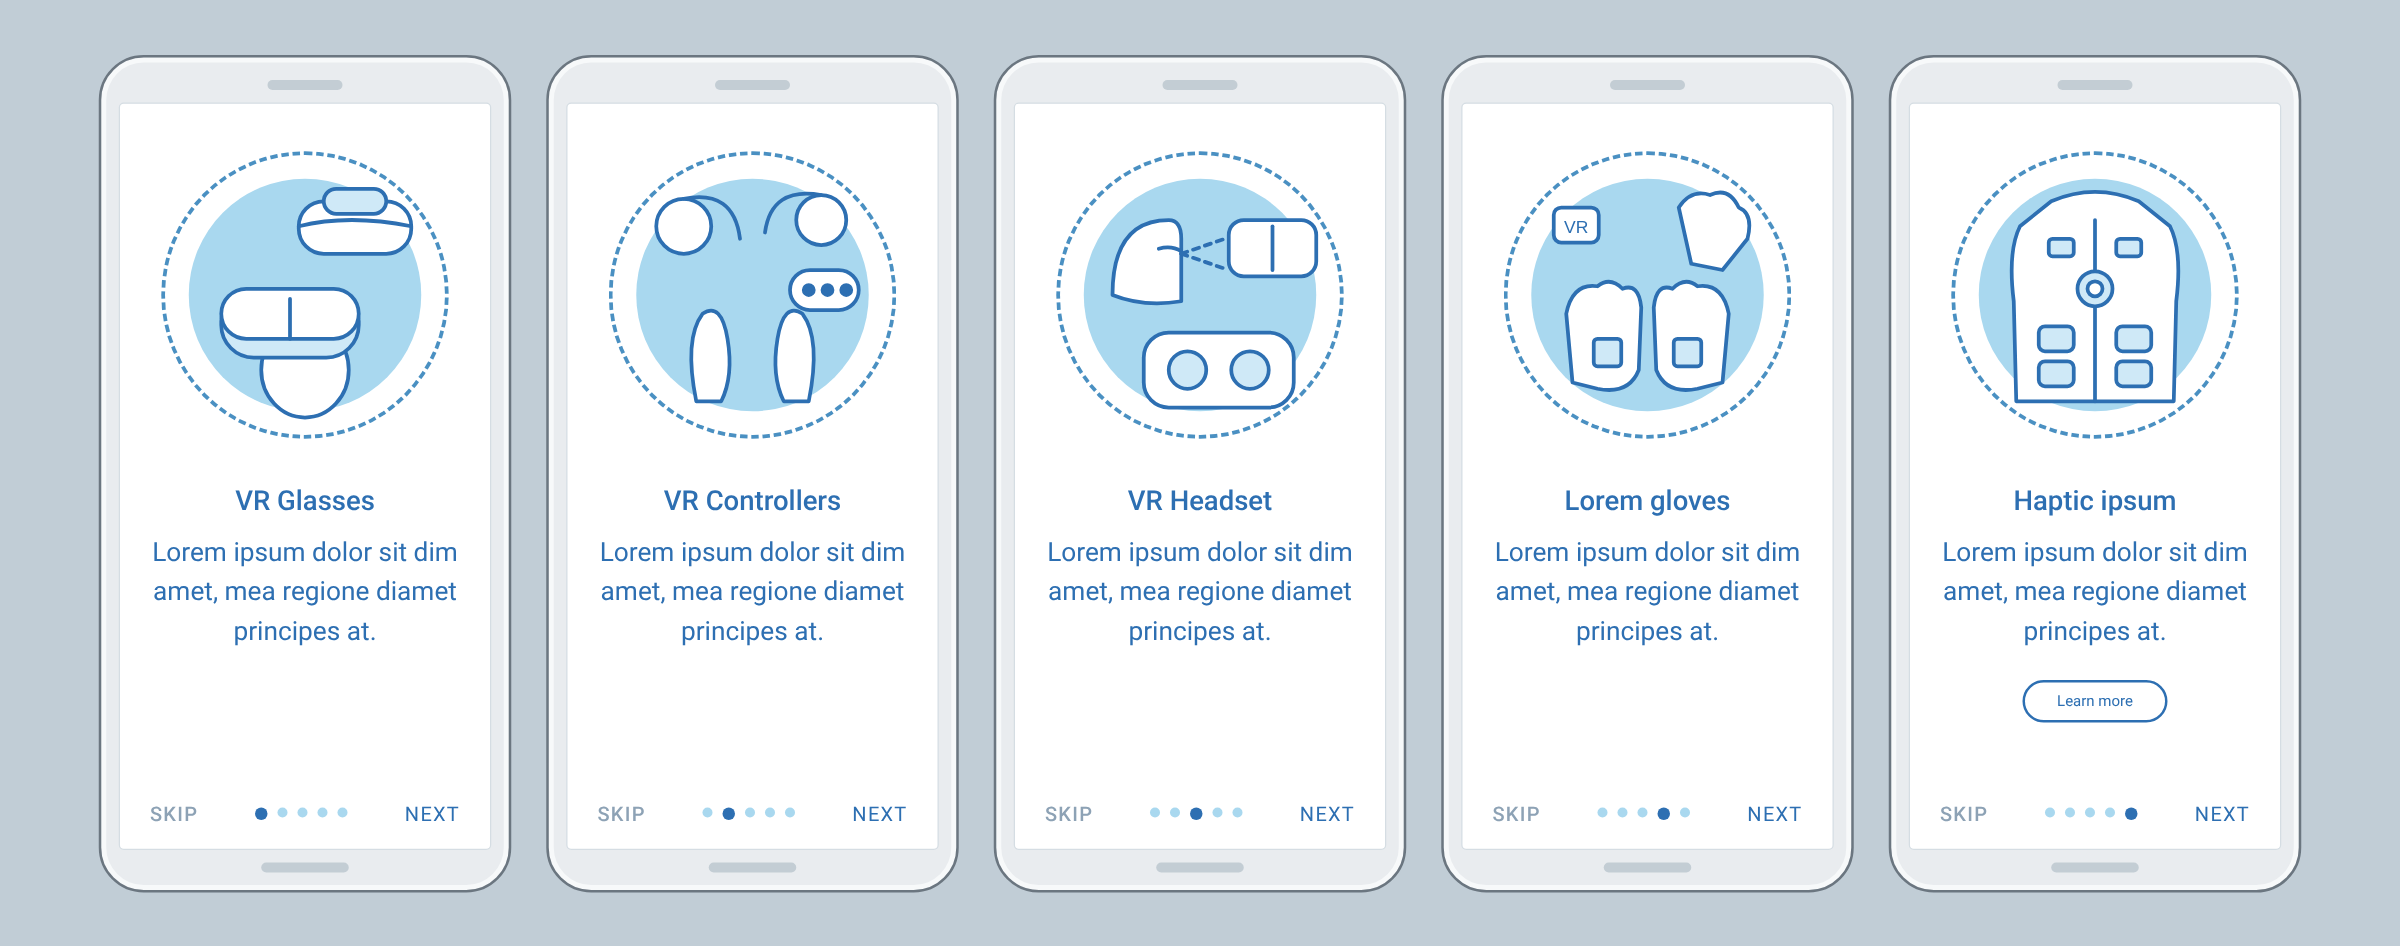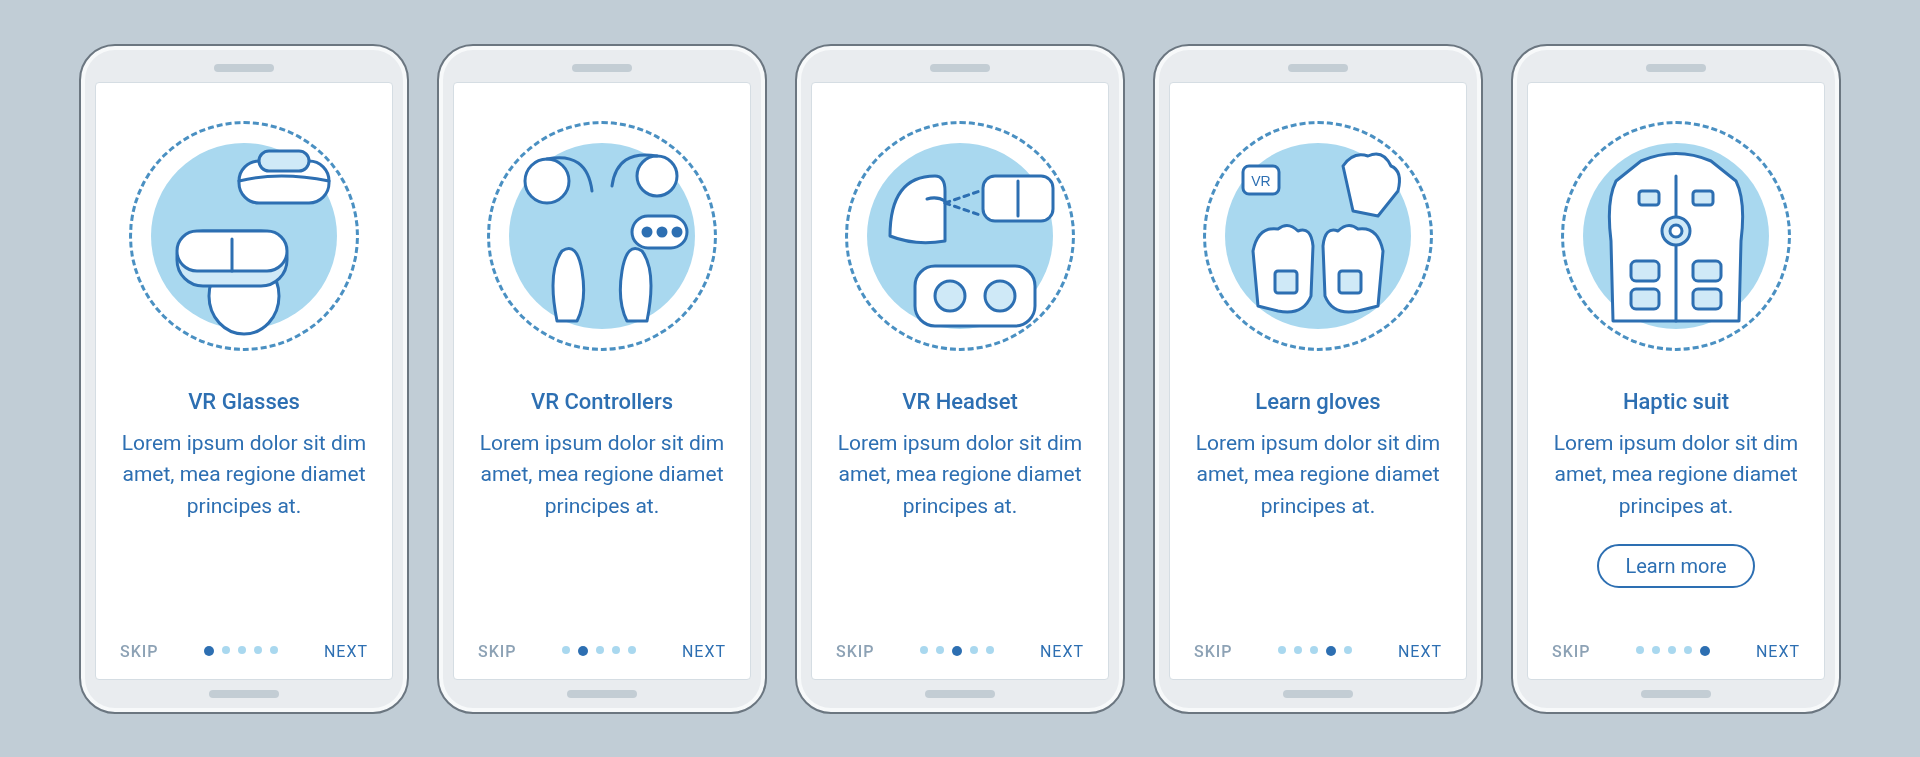--- a/index.html
+++ b/index.html
@@ -98,21 +98,21 @@
     margin-top: 14px;
     max-width: 250px;
   }
   .learn-more {
     margin-top: 22px;
     border: 2px solid var(--blue);
     color: var(--blue);
     background: transparent;
     border-radius: 24px;
     padding: 8px 26px;
-    font-size: 20px;
+    font-size: 12px;
     cursor: pointer;
     font-family: inherit;
   }
   .nav {
     position: absolute;
     bottom: 18px;
     left: 24px;
     right: 24px;
     display: flex;
     align-items: center;
@@ -275,21 +275,21 @@
         <svg viewBox="0 0 230 230" fill="none" stroke="#2d6fb2" stroke-width="3" stroke-linecap="round" stroke-linejoin="round">
           <rect x="40" y="45" width="36" height="28" rx="6" fill="#fff"></rect>
           <text x="58" y="65" font-size="14" fill="#2d6fb2" text-anchor="middle" stroke="none" font-family="sans-serif">VR</text>
           <path d="M140 45 Q150 30 165 35 Q180 28 188 45 Q200 50 195 70 L175 95 L150 90 Z" fill="#fff"></path>
           <path d="M50 130 Q55 105 75 108 Q85 100 95 110 Q108 105 110 125 L108 175 Q100 195 75 190 L55 185 Z" fill="#fff"></path>
           <rect x="72" y="150" width="22" height="22" rx="3" fill="#cfe9f7"></rect>
           <path d="M180 130 Q175 105 155 108 Q145 100 135 110 Q122 105 120 125 L122 175 Q130 195 155 190 L175 185 Z" fill="#fff"></path>
           <rect x="136" y="150" width="22" height="22" rx="3" fill="#cfe9f7"></rect>
         </svg>
       </div>
-      <div class="title">Learn gloves</div>
+      <div class="title">Lorem gloves</div>
       <div class="desc">Lorem ipsum dolor sit dim amet, mea regione diamet principes at.</div>
       <div class="nav">
         <span class="skip">SKIP</span>
         <div class="dots">
           <span class="dot"></span>
           <span class="dot"></span>
           <span class="dot"></span>
           <span class="dot active"></span>
           <span class="dot"></span>
         </div>
@@ -311,21 +311,21 @@
           <circle cx="115" cy="110" r="14" fill="#cfe9f7"></circle>
           <circle cx="115" cy="110" r="6" fill="#fff"></circle>
           <rect x="78" y="70" width="20" height="14" rx="3" fill="#cfe9f7"></rect>
           <rect x="132" y="70" width="20" height="14" rx="3" fill="#cfe9f7"></rect>
           <rect x="70" y="140" width="28" height="20" rx="5" fill="#cfe9f7"></rect>
           <rect x="132" y="140" width="28" height="20" rx="5" fill="#cfe9f7"></rect>
           <rect x="70" y="168" width="28" height="20" rx="5" fill="#cfe9f7"></rect>
           <rect x="132" y="168" width="28" height="20" rx="5" fill="#cfe9f7"></rect>
         </svg>
       </div>
-      <div class="title">Haptic suit</div>
+      <div class="title">Haptic ipsum</div>
       <div class="desc">Lorem ipsum dolor sit dim amet, mea regione diamet principes at.</div>
       <button class="learn-more">Learn more</button>
       <div class="nav">
         <span class="skip">SKIP</span>
         <div class="dots">
           <span class="dot"></span>
           <span class="dot"></span>
           <span class="dot"></span>
           <span class="dot"></span>
           <span class="dot active"></span>

